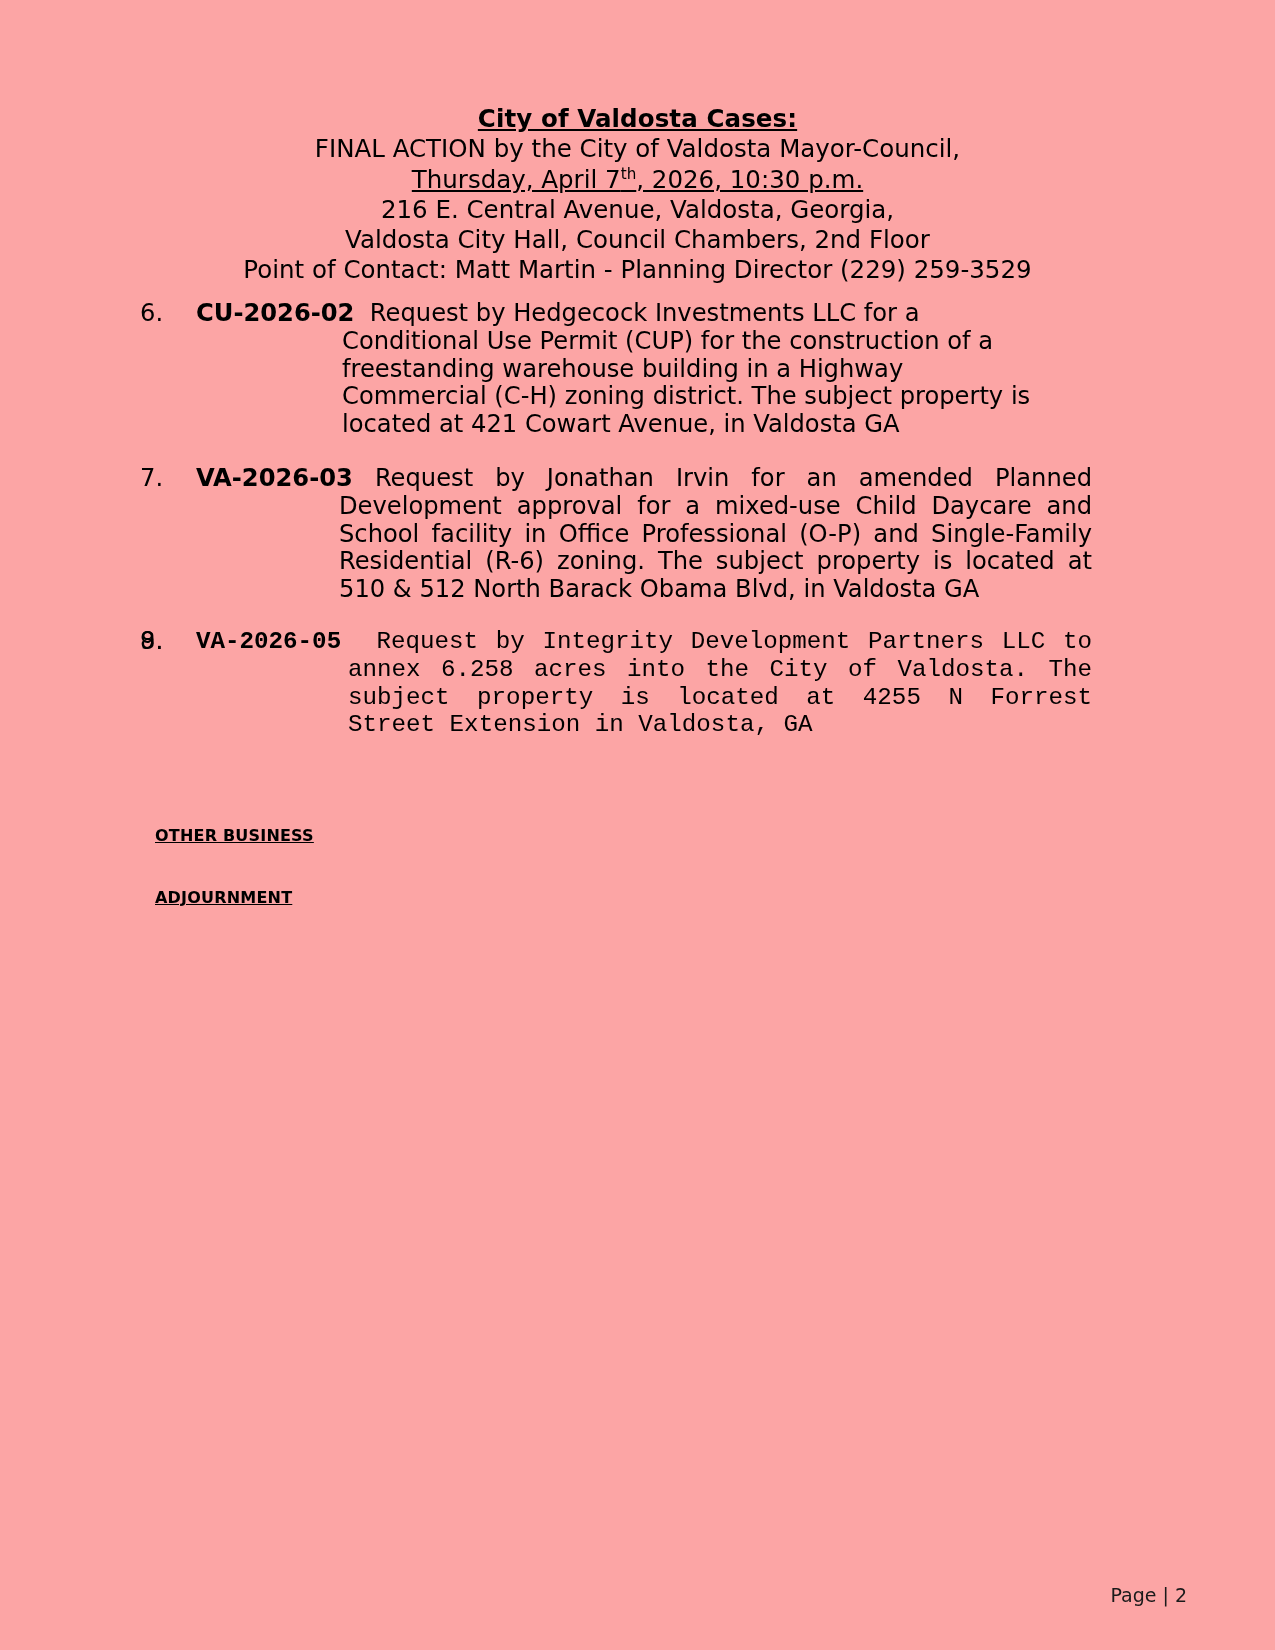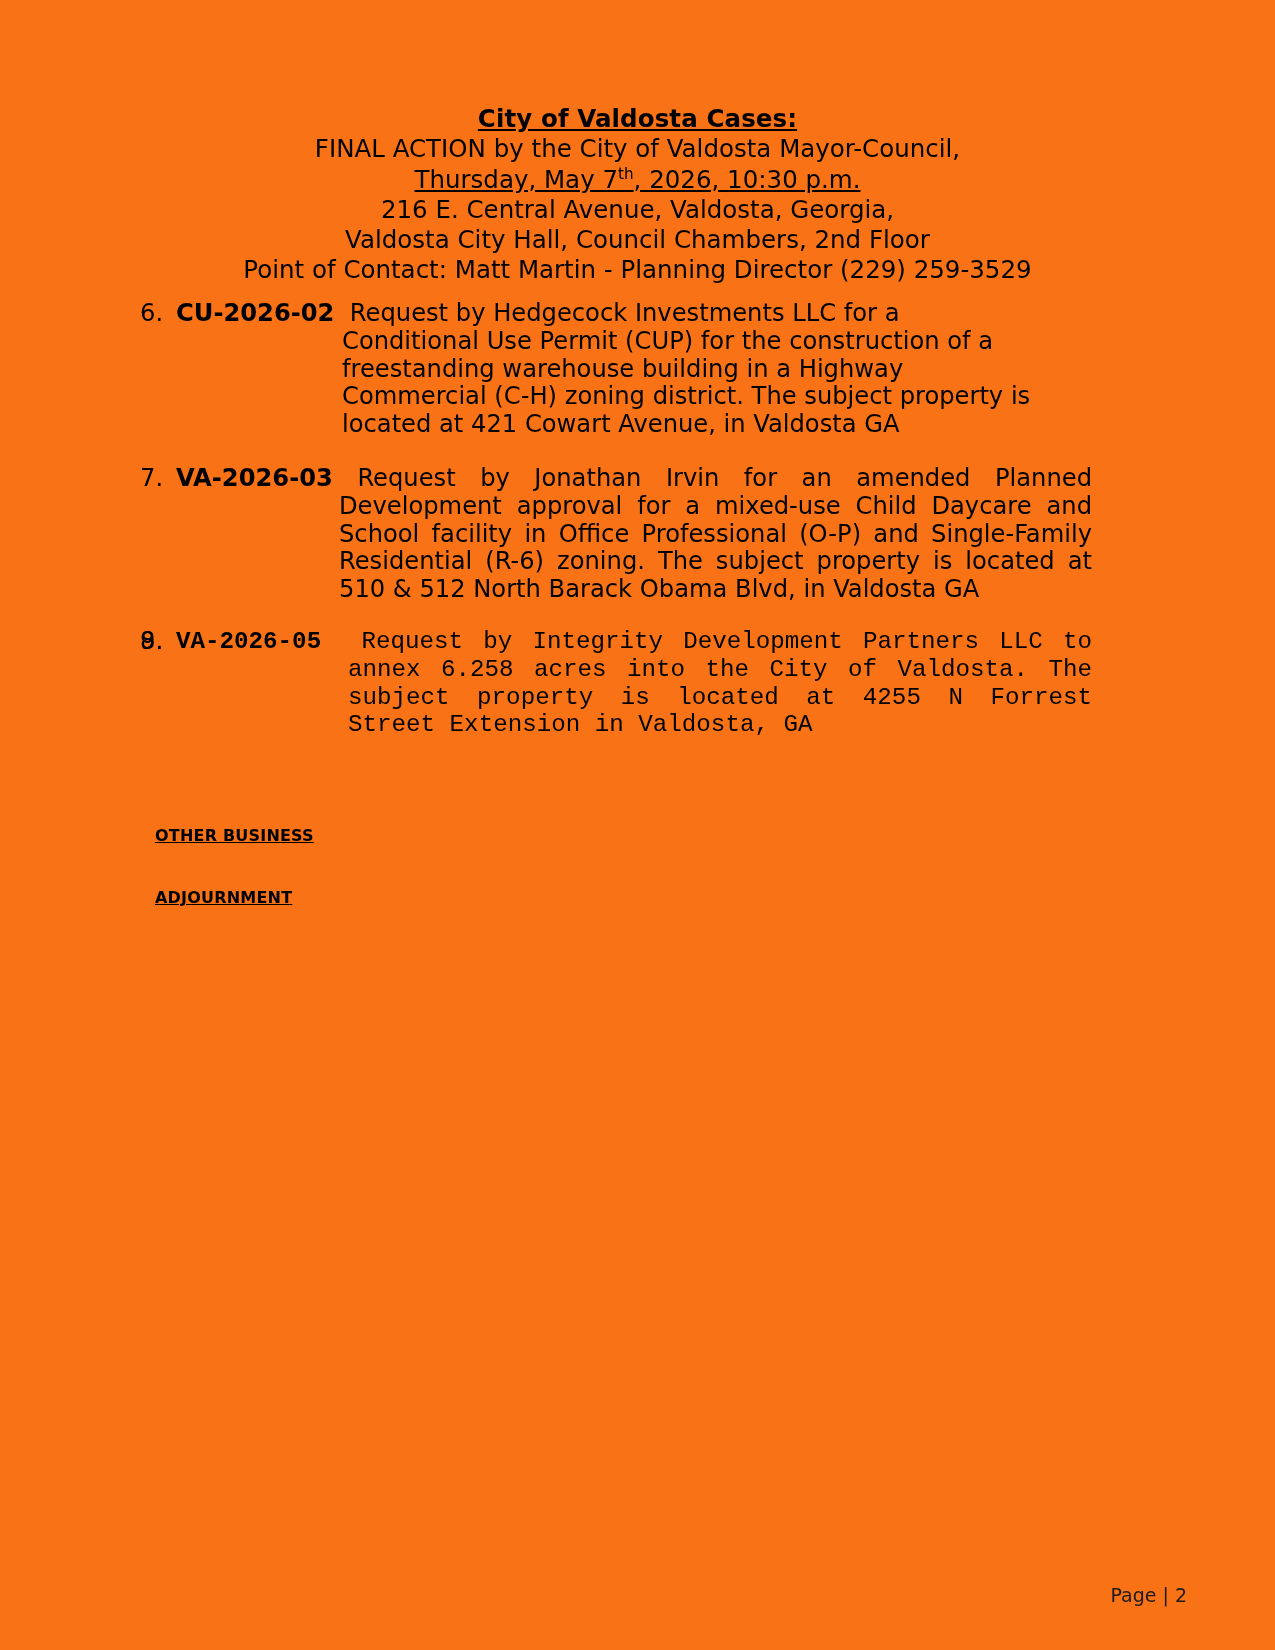--- a/index.html
+++ b/index.html
@@ -10,21 +10,21 @@
   }
   body {
     font-family: "DejaVu Sans", sans-serif;
     color: #000000;
   }
   .page {
     position: relative;
     width: 1275px;
     height: 1650px;
     margin: 0 auto;
-    background: #f97316;
+    background: #fca5a5;
     box-sizing: border-box;
     overflow: hidden;
   }
 
   
   .header-block {
     position: absolute;
     left: 0;
     top: 104px;
     width: 1275px;
@@ -74,20 +74,21 @@
     font-size: 24.2px;
   }
   .item-body {
     margin-left: 176px;
     margin-right: 185px;
     text-indent: 0;
   }
   .item-case {
     font-weight: bold;
     white-space: nowrap;
+    margin-left: 20px;
   }
   
   .item-text-wrap {
     display: block;
     padding-left: 163px;
     text-indent: -163px;
   }
   .justify .item-text-wrap {
     text-align: justify;
   }
@@ -127,21 +128,21 @@
   }
 </style>
 </head>
 <body>
 
 <div class="page">
 
   <div class="header-block">
     <div class="header-title">City of Valdosta Cases:</div>
     <div class="header-line">FINAL ACTION by the City of Valdosta Mayor-Council,</div>
-    <div class="header-line underlined"><span class="u"><span>Thursday, May 7</span><span class="sup">th</span><span>, 2026, 10:30 p.m.</span></span></div>
+    <div class="header-line underlined"><span class="u"><span>Thursday, April 7</span><span class="sup">th</span><span>, 2026, 10:30 p.m.</span></span></div>
     <div class="header-line">216 E. Central Avenue, Valdosta, Georgia,</div>
     <div class="header-line">Valdosta City Hall, Council Chambers, 2nd Floor</div>
     <div class="header-line">Point of Contact: Matt Martin - Planning Director (229) 259-3529</div>
   </div>
 
   <div class="items">
 
     <div class="item item-6">
       <span class="item-num">6.</span>
       <div class="item-body">

